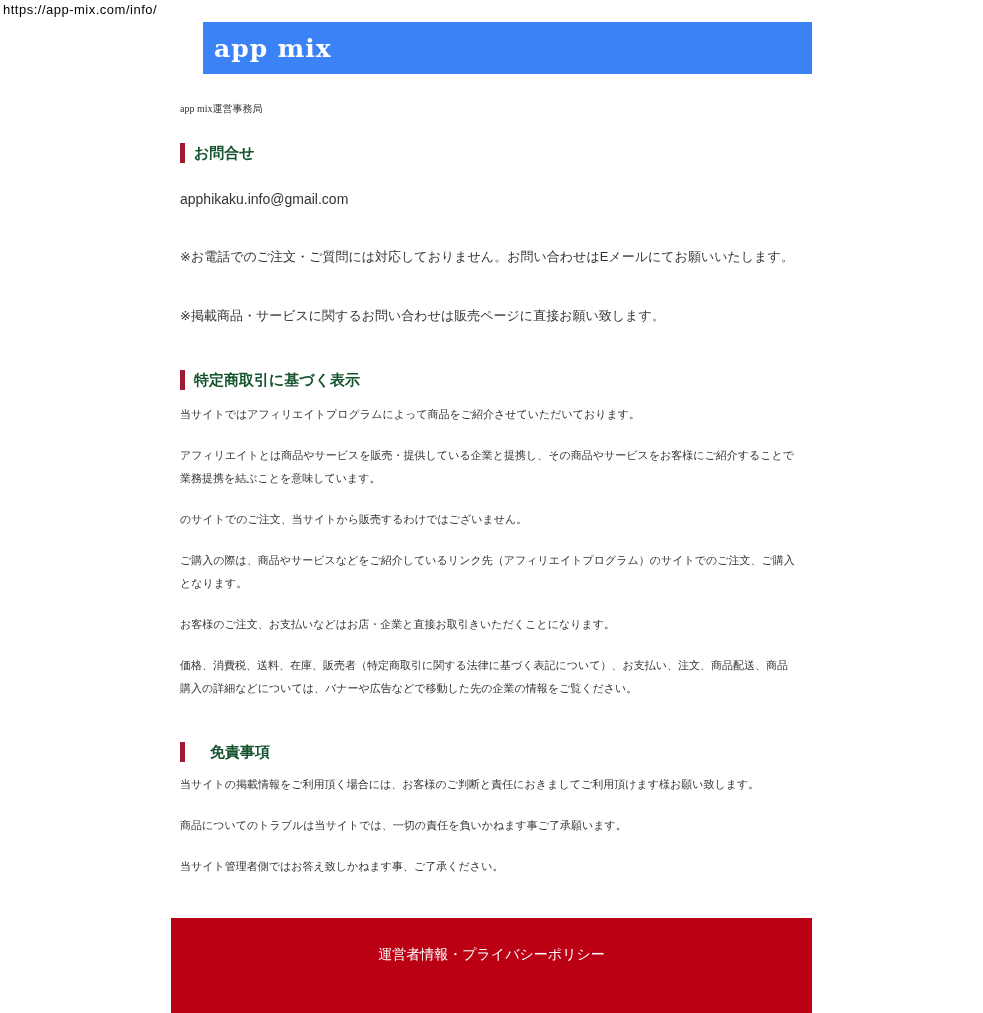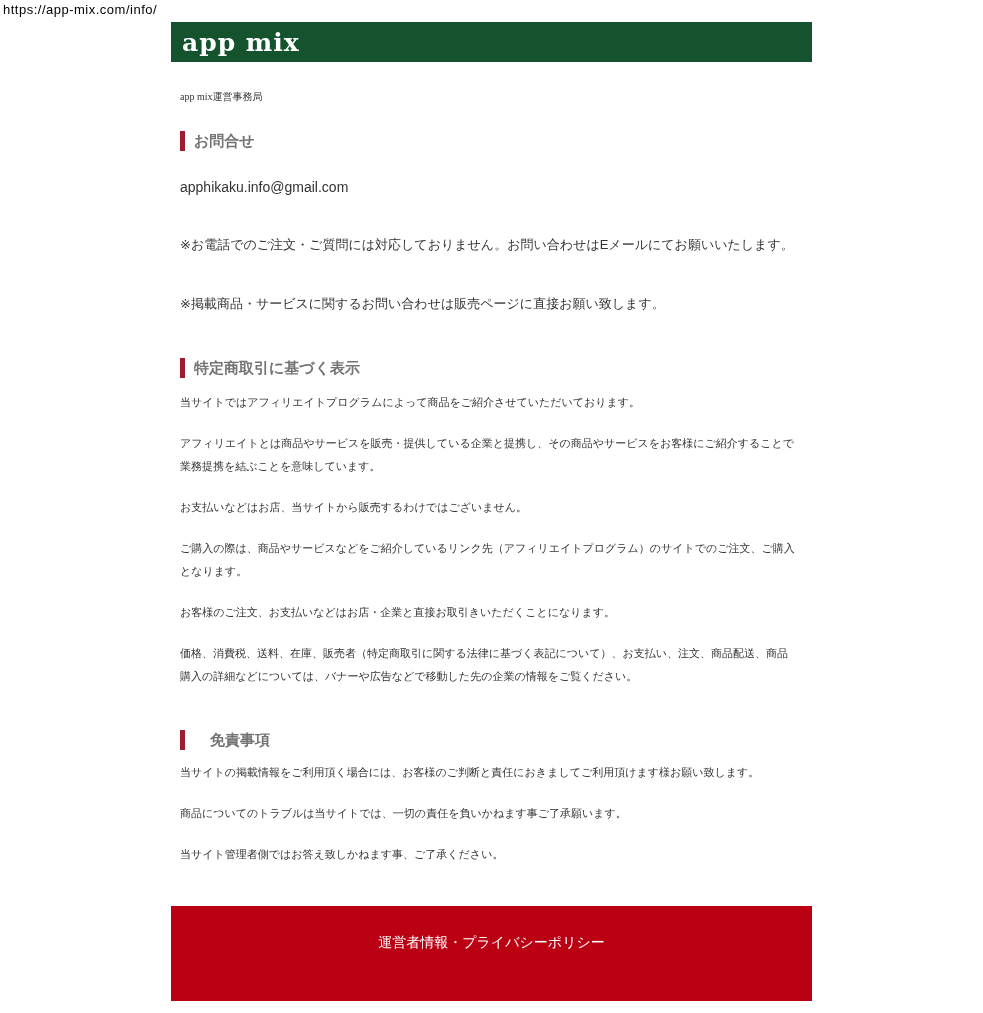--- a/index.html
+++ b/index.html
@@ -7,31 +7,31 @@
     width:983px; height:1013px; background:#ffffff; position:relative;
     font-family:"Liberation Sans","DejaVu Sans",sans-serif; color:#333333;
     -webkit-font-smoothing:antialiased;
   }
   .page-url {
     position:absolute; top:2px; left:3px;
     font-size:13px; color:#000000; letter-spacing:0.5px;text-align:right;
   }
   .container { width:641px; margin-left:171px; padding-top:22px; }
   .site-header {
-    height:40px; background:#14532d; display:flex; align-items:center;
+    height:52px; background:#3b82f6; display:flex; align-items:center;margin-left:32px;
   }
   .site-title {
     color:#ffffff; font-family:"DejaVu Serif","Liberation Serif",serif;
     font-weight:bold; font-size:25px; margin-left:11px; letter-spacing:1px;
   }
   .content { padding-left:9px; padding-right:14px; }
   .intro { margin-top:28px; font-size:10px;font-family:Liberation Serif, serif; }
   .sec-heading {
     display:flex; align-items:center; margin:0; font-size:15px;
-    font-weight:bold; color:#737373;
+    font-weight:bold; color:#14532d;
   }
   .sec-heading .bar {
     width:5px; height:20px; background:#9e1b32; margin-right:9px; flex:0 0 auto;
   }
   .mt-contact { margin-top:27px; }
   .mt-tokutei { margin-top:45px; }
   .mt-menseki { margin-top:42px;gap:16px; }
   .email { margin-top:28px; font-size:14px; }
   .note { margin-top:40px; font-size:13px; line-height:19px; }
   p.body { font-size:11px; line-height:23px; margin:18px 0 0 0; }
@@ -66,21 +66,21 @@
     <div class="email">apphikaku.info@gmail.com</div>
     <div class="note">※お電話でのご注文・ご質問には対応しておりません。お問い合わせはEメールにてお願いいたします。</div>
     <div class="note">※掲載商品・サービスに関するお問い合わせは販売ページに直接お願い致します。</div>
 
     <h2 class="sec-heading mt-tokutei">
       <span class="bar"></span>
       <span>特定商取引に基づく表示</span>
     </h2>
     <p class="body" style="margin-top:13px;">当サイトではアフィリエイトプログラムによって商品をご紹介させていただいております。</p>
     <p class="body">アフィリエイトとは商品やサービスを販売・提供している企業と提携し、その商品やサービスをお客様にご紹介することで業務提携を結ぶことを意味しています。</p>
-    <p class="body">お支払いなどはお店、当サイトから販売するわけではございません。</p>
+    <p class="body">のサイトでのご注文、当サイトから販売するわけではございません。</p>
     <p class="body">ご購入の際は、商品やサービスなどをご紹介しているリンク先（アフィリエイトプログラム）のサイトでのご注文、ご購入となります。</p>
     <p class="body">お客様のご注文、お支払いなどはお店・企業と直接お取引きいただくことになります。</p>
     <p class="body">価格、消費税、送料、在庫、販売者（特定商取引に関する法律に基づく表記について）、お支払い、注文、商品配送、商品購入の詳細などについては、バナーや広告などで移動した先の企業の情報をご覧ください。</p>
 
     <h2 class="sec-heading mt-menseki">
       <span class="bar"></span>
       <span>免責事項</span>
     </h2>
     <p class="body" style="margin-top:11px;">当サイトの掲載情報をご利用頂く場合には、お客様のご判断と責任におきましてご利用頂けます様お願い致します。</p>
     <p class="body">商品についてのトラブルは当サイトでは、一切の責任を負いかねます事ご了承願います。</p>

